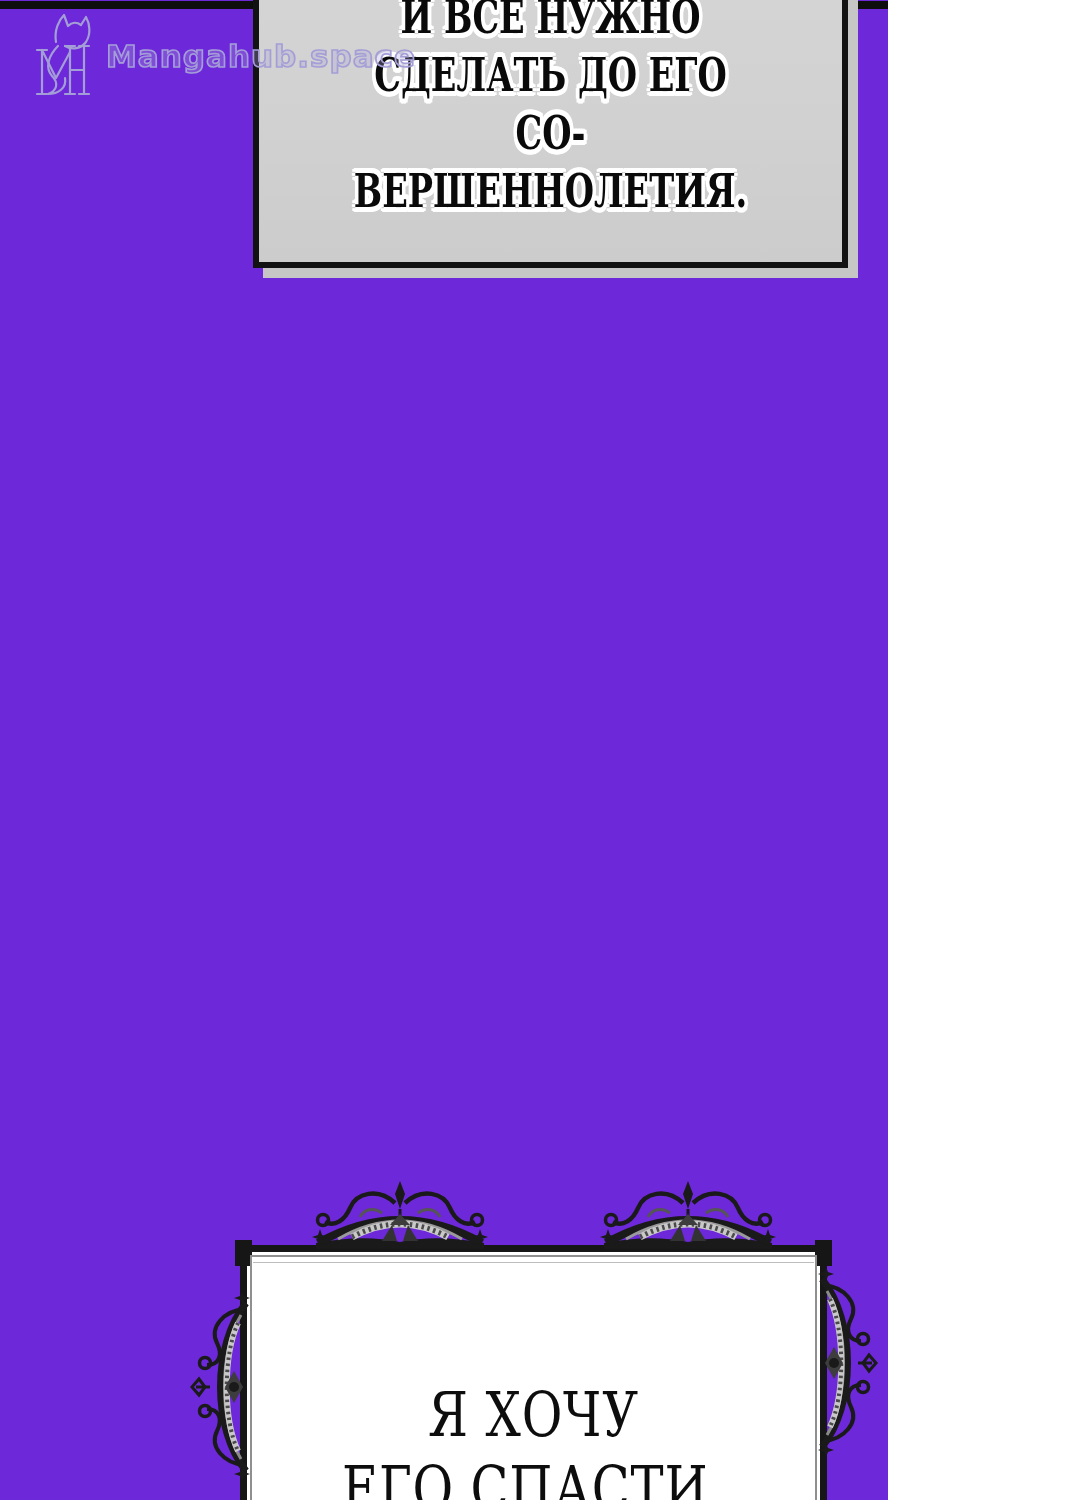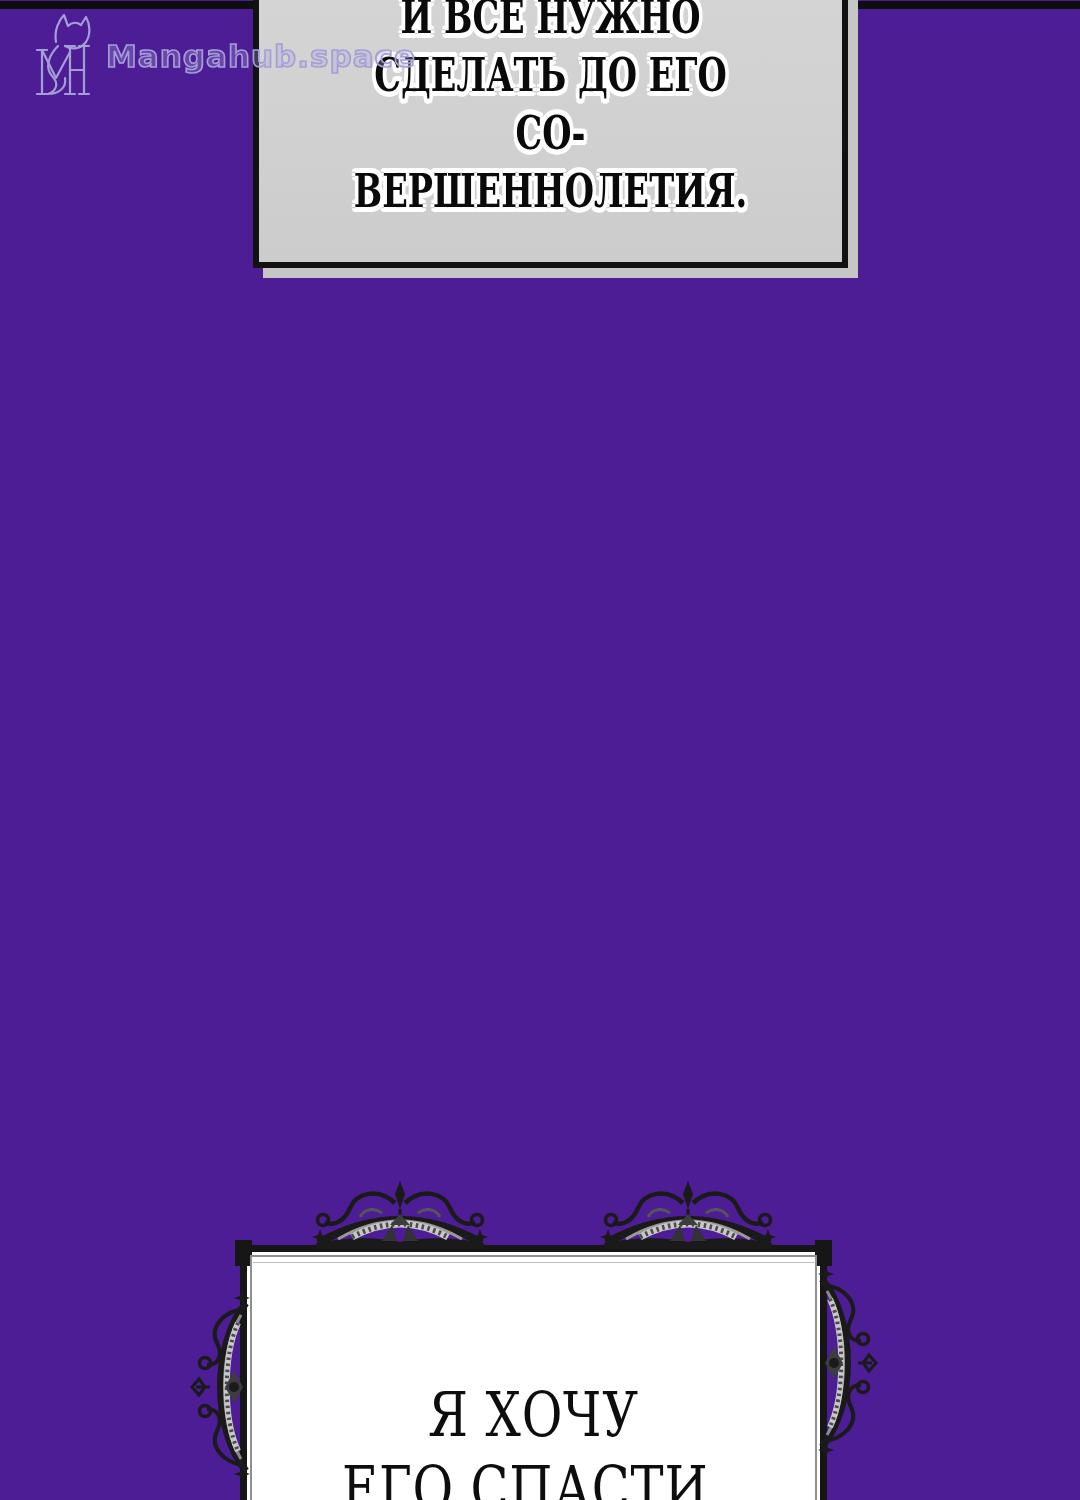--- a/index.html
+++ b/index.html
@@ -1,18 +1,18 @@
 <!DOCTYPE html>
 <html><head>
 <meta charset="utf-8">
 <style>
   html,body{margin:0;padding:0;}
   body{width:1080px;height:1500px;overflow:hidden;background:#ffffff;
        font-family:"DejaVu Serif","Liberation Serif",serif;}
-  .page{position:relative;width:1080px;height:1500px;background:#4c1d95;overflow:hidden;}
+  .page{position:relative;width:888px;height:1500px;background:#6d28d9;overflow:hidden;}
 
   
   .top-rule{position:absolute;left:0;top:1px;width:1080px;height:8px;background:#0e0e0e;}
 
   
   .bubble{position:absolute;left:253px;top:-52px;width:583px;height:308px;
           border:6px solid #121212;
           background:linear-gradient(180deg,#d5d5d5 0%,#d1d1d1 55%,#cccccc 100%);
           box-shadow:10px 10px 0 #c6c6c6;z-index:3;}
   .bubble-text{padding-top:34px;text-align:center;transform:scaleX(0.73);transform-origin:50% 0;

